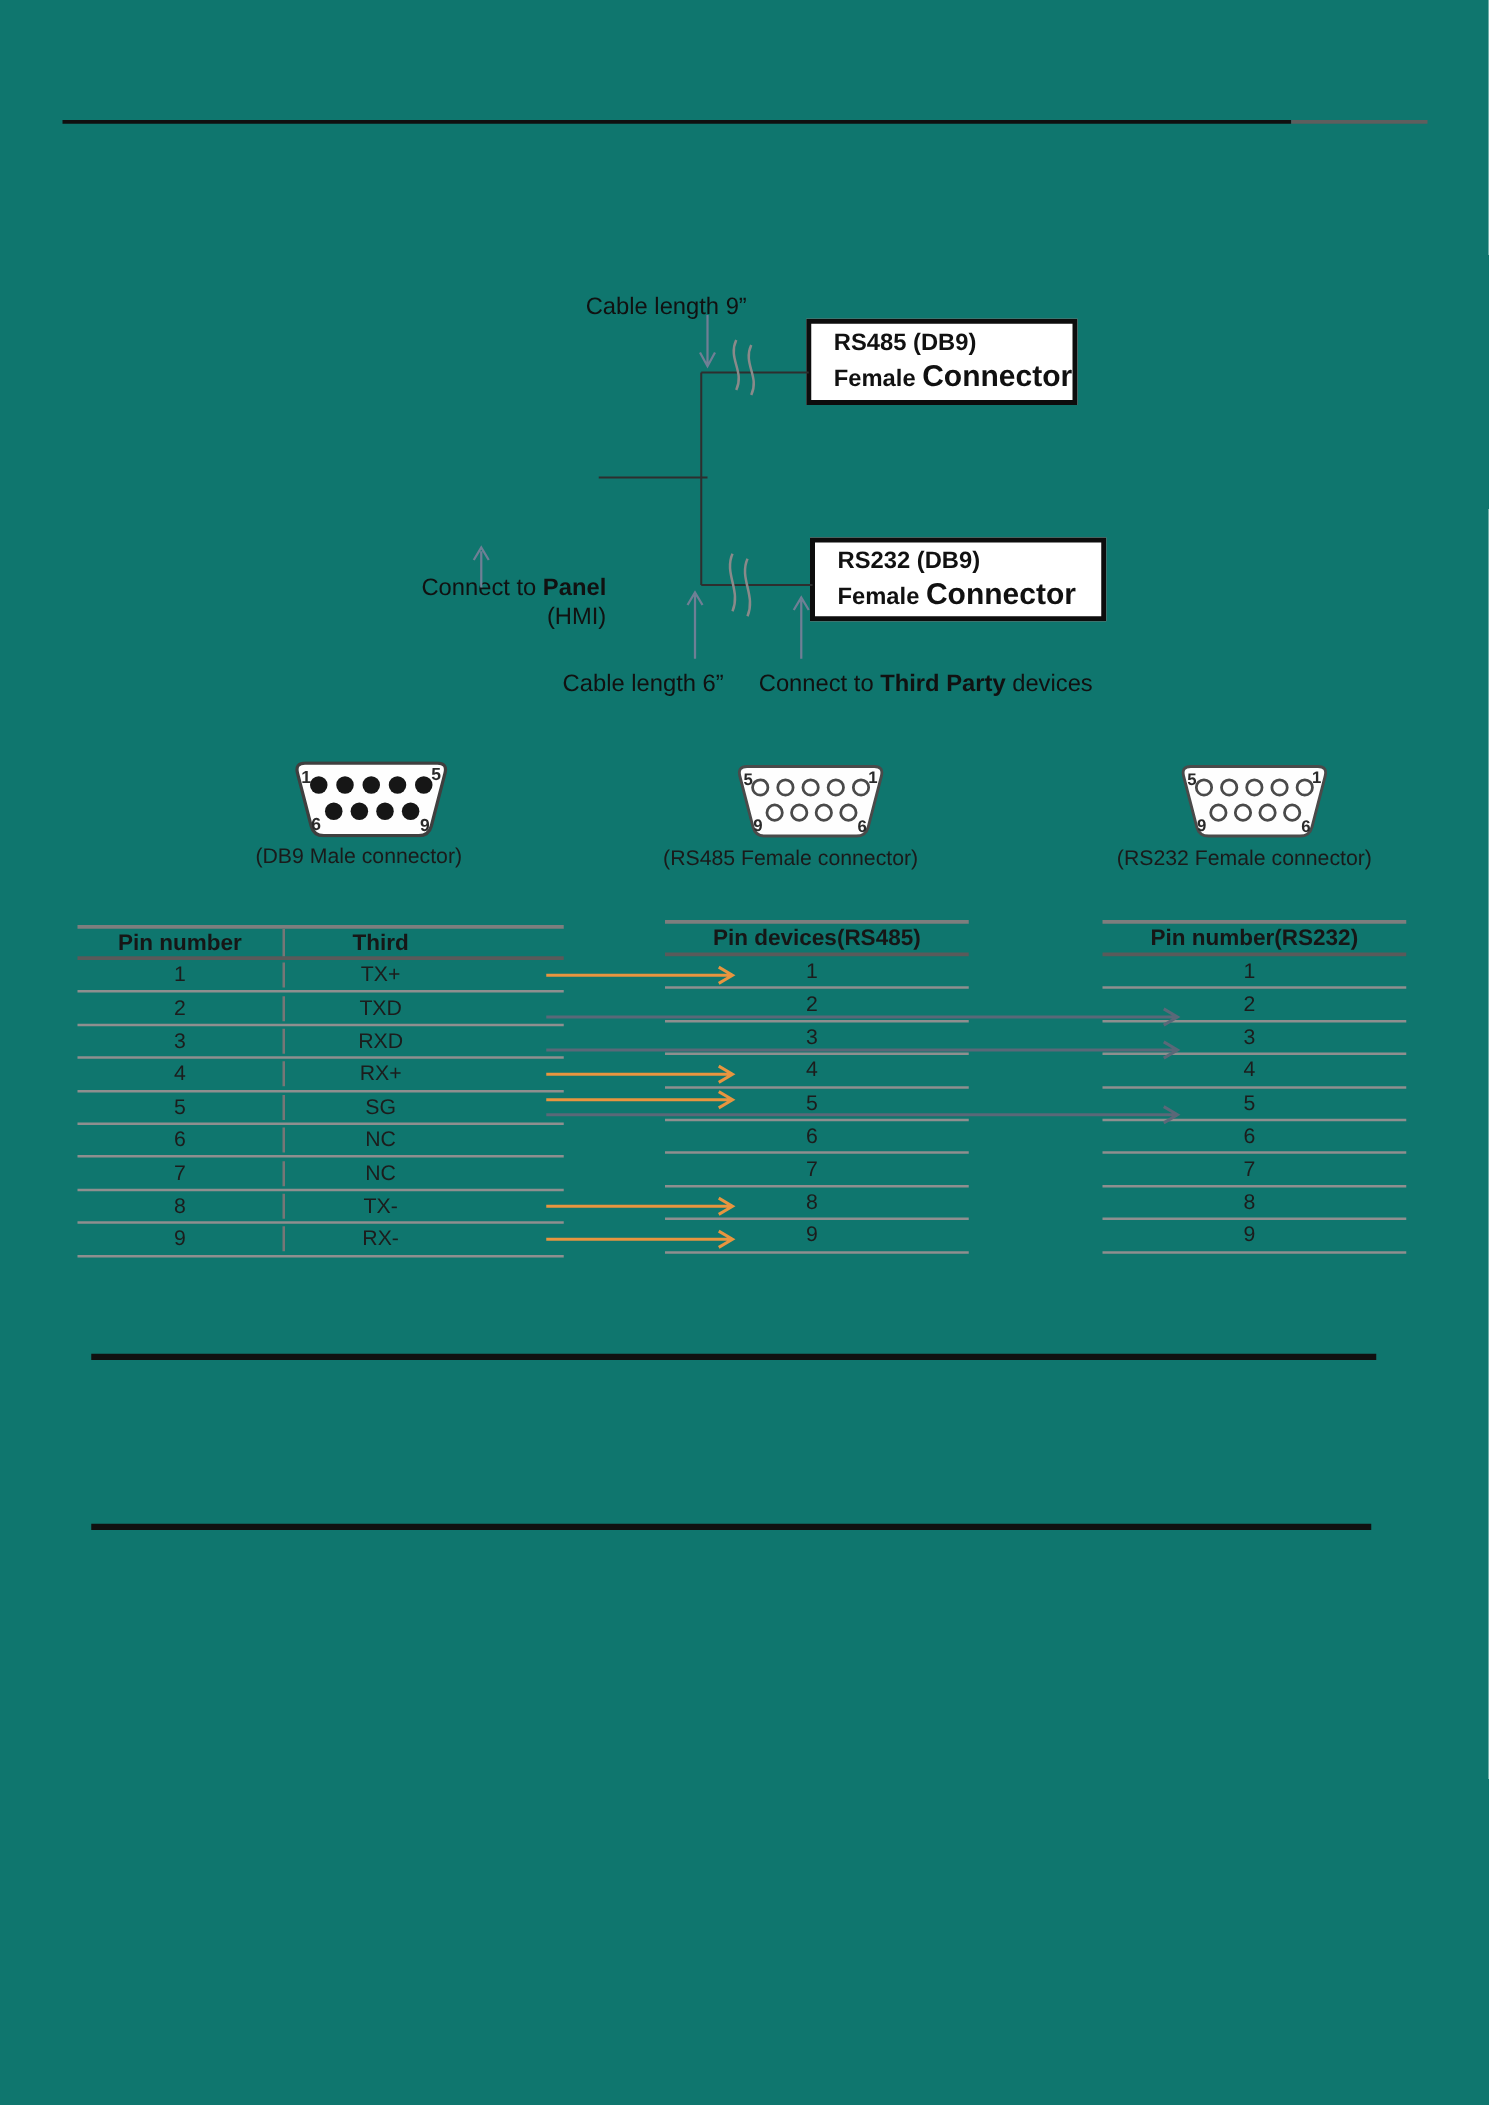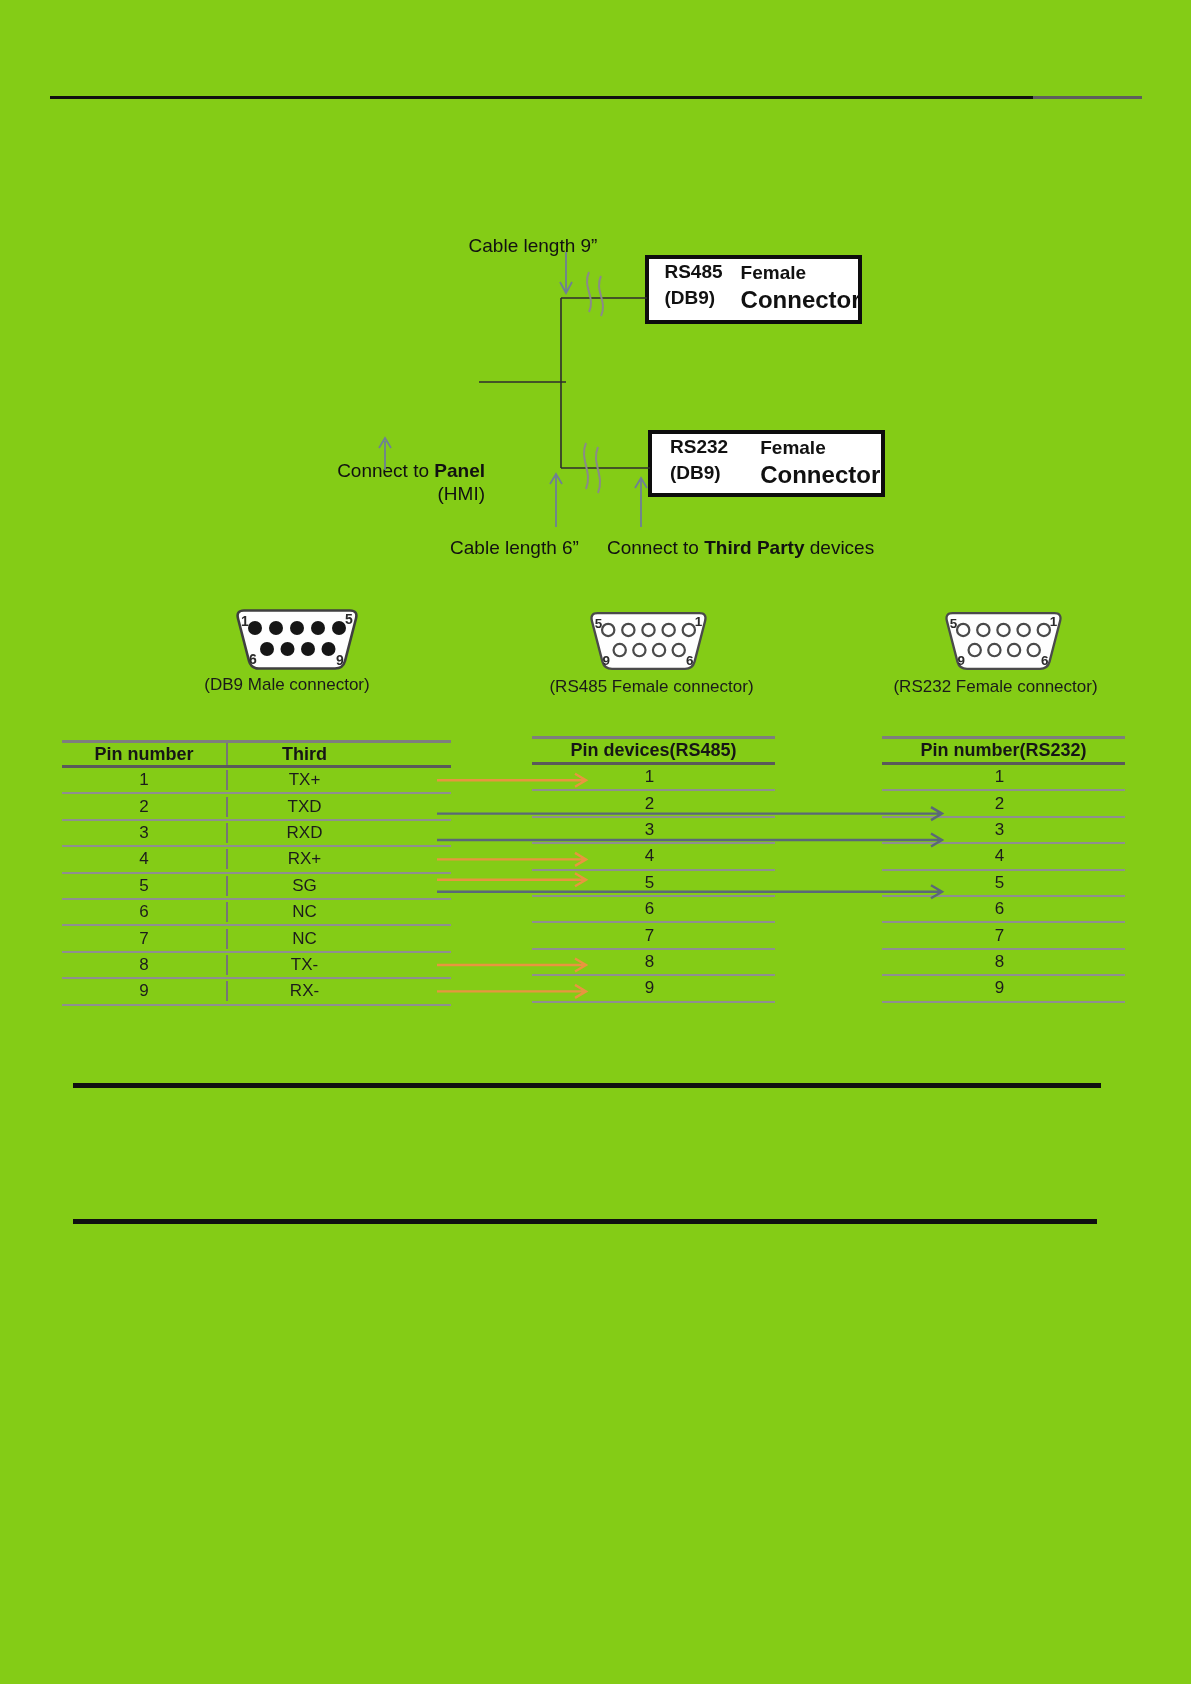--- a/index.html
+++ b/index.html
@@ -1,24 +1,24 @@
 <!DOCTYPE html>
 <html><head>
 <meta charset="utf-8">
 <style>
   html,body{margin:0;padding:0;background:#ffffff;}
-  #page{position:relative;width:1191px;height:1684px;background:#84cc16;overflow:hidden;
+  #page{position:relative;width:1191px;height:1684px;background:#0f766e;overflow:hidden;
         font-family:"Liberation Sans",sans-serif;color:#111;}
   .abs{position:absolute;}
   
   .rule{position:absolute;background:#101010;}
   .rule.gray{background:#5e5e5e;}
   
   .dbox{position:absolute;border:4px solid #0d0d0d;background:#fff;box-sizing:border-box;
-        display:flex;flex-direction:row;justify-content:center;}
+        display:flex;flex-direction:column;justify-content:center;}
   .dbox .l1{font-weight:bold;font-size:19px;line-height:26px;}
   .dbox .l2{font-weight:bold;font-size:19px;line-height:27px;}
   .dbox .big{font-size:24px;}
   #db9-box{text-align:center;}
   #db9-box .l1{font-size:21px;line-height:27px;}
   #db9-box .l2{font-size:24px;line-height:29px;}
   #rs485-box .l1,#rs485-box .l2,#rs232-box .l1,#rs232-box .l2{padding-left:18px;}
   .dtext{position:absolute;font-size:19px;line-height:23px;white-space:nowrap;}
   .center{text-align:center;}
   .b{font-weight:bold;}
@@ -107,21 +107,21 @@
         <circle cx="73" cy="40" r="6.4"></circle>
         <circle cx="93.5" cy="40" r="6.4"></circle>
     </g>
     <g font-size="14" font-weight="bold" fill="#2a2a2a" text-anchor="middle">
       <text x="10" y="17">5</text>
       <text x="114" y="15">1</text>
       <text x="18" y="55">9</text>
       <text x="105" y="56">6</text>
     </g>
   </svg>
-  <div class="caption" style="left:520px;top:677px;width:225px;margin-left:19px;">(RS485 Female connector)</div>
+  <div class="caption" style="left:520px;top:677px;width:225px;">(RS485 Female connector)</div>
 
   <svg class="abs" style="left:944px;top:611px;" width="119" height="60" viewBox="0 0 124 61">
     <path d="M9 1.5 H115 Q123 1.5 121 9.5 L110 52 Q108 59.5 100 59.5 H24 Q16 59.5 14 52 L3 9.5 Q1 1.5 9 1.5 Z" fill="#fefefe" stroke="#4a4a4a" stroke-width="2.4"></path>
     <g fill="#ffffff" stroke="#4a4a4a" stroke-width="2.3">
       <circle cx="20" cy="19" r="6.4"></circle>
         <circle cx="41" cy="19" r="6.4"></circle>
         <circle cx="62" cy="19" r="6.4"></circle>
         <circle cx="83" cy="19" r="6.4"></circle>
         <circle cx="104" cy="19" r="6.4"></circle>
       <circle cx="32" cy="40" r="6.4"></circle>

